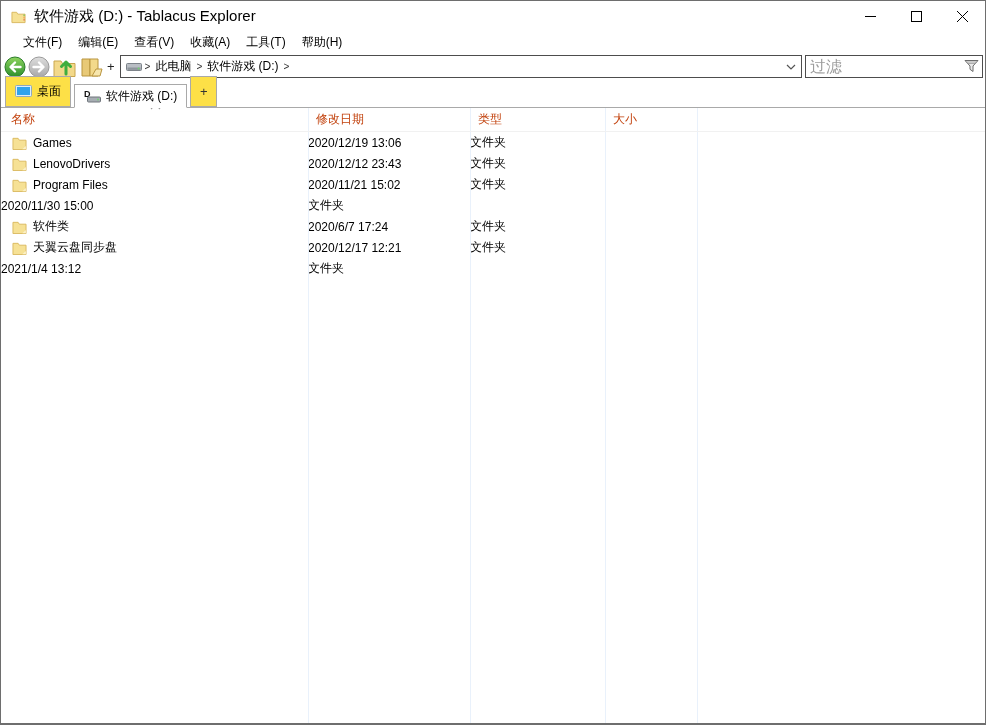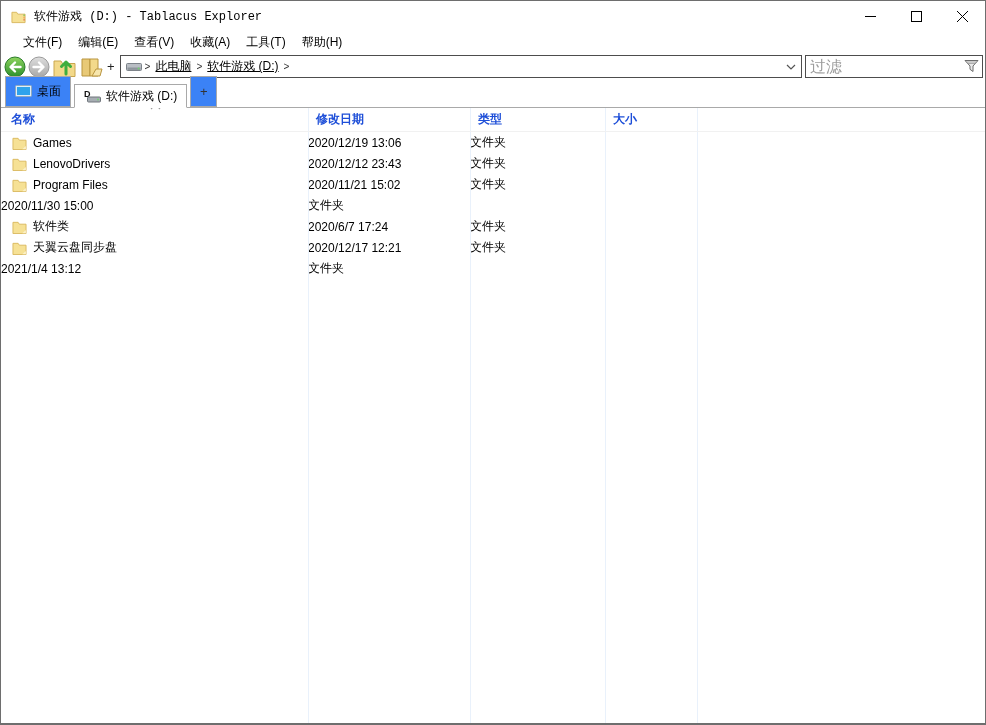--- a/index.html
+++ b/index.html
@@ -2,54 +2,54 @@
 <html><head>
 <meta charset="utf-8">
 <style>
   html,body{margin:0;padding:0;background:#d8d8d8;}
   body{width:986px;height:725px;font-family:"Liberation Sans","DejaVu Sans",sans-serif;font-size:12px;color:#000;}
   .window{width:986px;height:725px;box-sizing:border-box;background:#fff;border:1px solid #6e6e6e;border-bottom-width:2px;display:flex;flex-direction:column;overflow:hidden;}
 
   
   .titlebar{height:30px;flex:0 0 30px;display:flex;align-items:center;background:#fff;}
   .title-icon{margin-left:10px;display:flex;}
-  .title-text{margin-left:8px;flex:1;white-space:nowrap;overflow:hidden;font-size:12px;font-family:Liberation Mono, monospace;}
+  .title-text{margin-left:8px;flex:1;white-space:nowrap;overflow:hidden;font-size:15px;}
   .win-controls{display:flex;height:100%;}
   .win-btn{width:46px;height:100%;display:flex;align-items:center;justify-content:center;background:#fff;}
 
   
   .menubar{height:22px;flex:0 0 22px;display:flex;align-items:center;padding-left:14px;background:#fff;}
   .menu-item{padding:2px 8px;white-space:nowrap;cursor:default;}
 
   
   .toolbar{height:27px;flex:0 0 27px;display:flex;align-items:center;padding:0 2px 2px 3px;background:#fff;}
   .nav-btn{display:flex;align-items:center;justify-content:center;margin-right:2px;}
   .plus-glyph{font-size:13px;color:#222;margin:0 3px 0 1px;}
   .addressbar{flex:1;height:21px;border:1px solid #4d4d4d;background:#fff;display:flex;align-items:center;padding:0 3px 0 5px;margin-right:3px;min-width:0;}
-  .addr-seg{white-space:nowrap;padding:3px 2px;text-decoration:underline;}
+  .addr-seg{white-space:nowrap;padding:3px 2px;}
   .addr-chev{color:#333;font-size:10px;padding:0 3px;}
   .addr-spacer{flex:1;}
   .addr-drop{display:flex;align-items:center;padding:0 2px;}
   .filterbox{width:176px;height:21px;border:1px solid #4d4d4d;background:#fff;display:flex;align-items:center;position:relative;}
   .filterbox input{border:none;outline:none;width:100%;height:100%;padding:0 20px 0 4px;font-size:16px;font-family:inherit;box-sizing:border-box;}
   .filterbox input::placeholder{color:#9c9c9c;opacity:1;}
   .funnel{position:absolute;right:3px;top:3px;}
 
   
   .tabbar{height:25px;flex:0 0 25px;display:flex;align-items:flex-end;padding-left:4px;background:#fff;border-bottom:1px solid #a9a9a9;position:relative;}
-  .tab{height:31px;box-sizing:border-box;border:1px solid #a9a9a9;background:#3b82f6;display:flex;align-items:center;gap:5px;padding:0 9px;margin-right:3px;white-space:nowrap;cursor:default;}
+  .tab{height:31px;box-sizing:border-box;border:1px solid #a9a9a9;background:#fde047;display:flex;align-items:center;gap:5px;padding:0 9px;margin-right:3px;white-space:nowrap;cursor:default;}
   .tab.active{height:24px;background:#fff;border-bottom:1px solid #fff;margin-bottom:-1px;z-index:2;}
   .tab-plus{width:27px;justify-content:center;padding:0;font-size:13px;color:#333;}
 
   
   .pane{flex:1;position:relative;background:#fff;overflow:hidden;}
   .vline{position:absolute;top:0;bottom:0;width:1px;background:#e9f1fb;}
   .grid-cols{display:grid;grid-template-columns:307px 162px 135px 92px;}
   .header-row{height:23px;align-items:center;position:relative;border-bottom:1px solid #f1f1f1;}
-  .header-cell{padding-left:8px;white-space:nowrap;color:#1d4ed8;cursor:default;font-weight:bold;}
+  .header-cell{padding-left:8px;white-space:nowrap;color:#c2410c;cursor:default;}
   .header-cell.first{padding-left:10px;}
   .sort-caret{position:absolute;top:-5px;left:148px;line-height:0;}
   .row{height:21px;align-items:center;cursor:default;}
   .cell{padding-left:0;white-space:nowrap;overflow:hidden;}
   .cell-name{display:flex;align-items:center;gap:6px;padding-left:11px;}
   .cell-name .lbl{white-space:nowrap;}
 </style>
 </head>
 <body>
 

